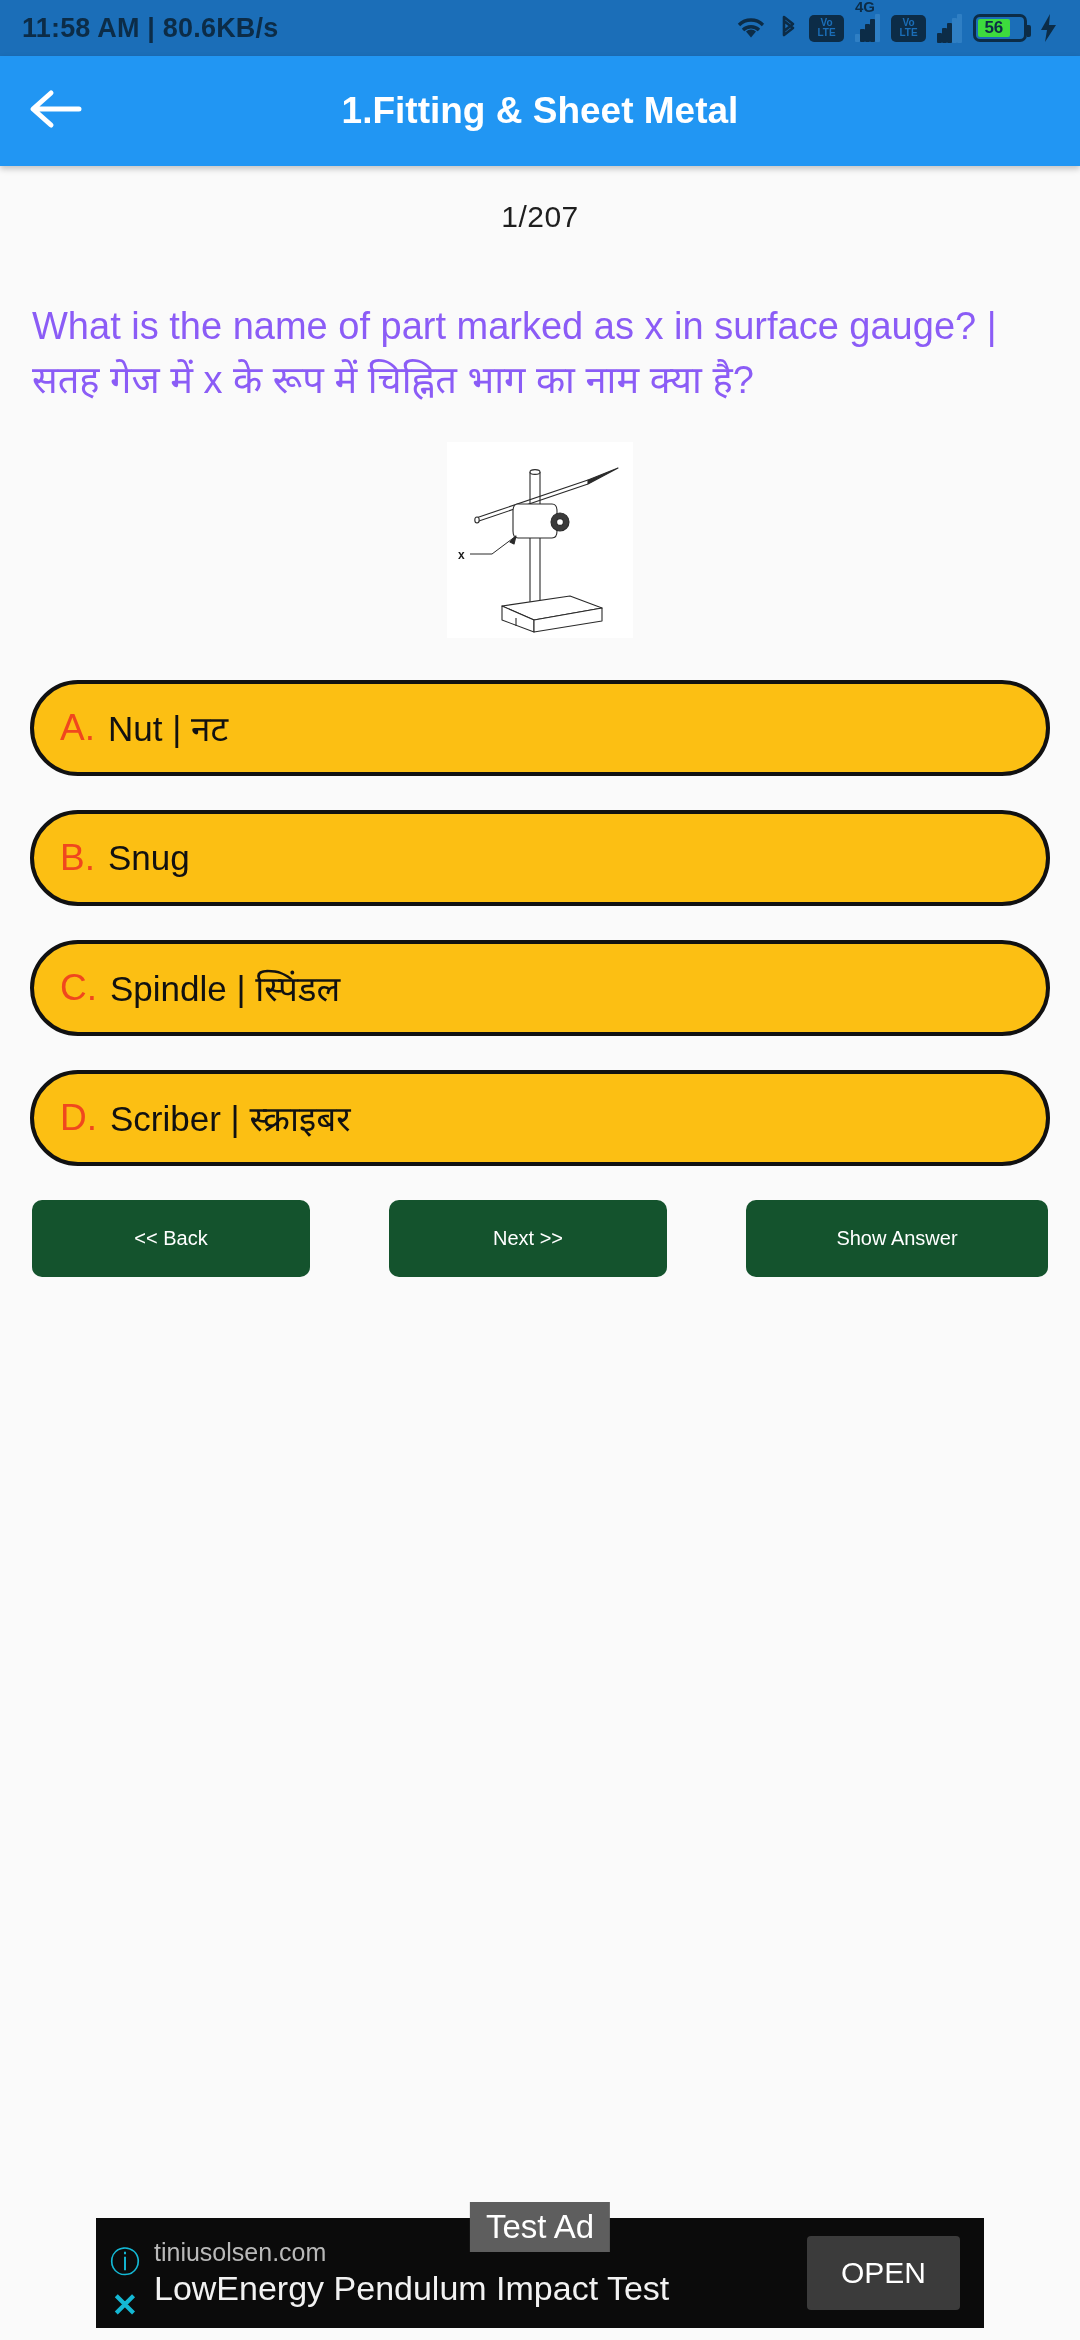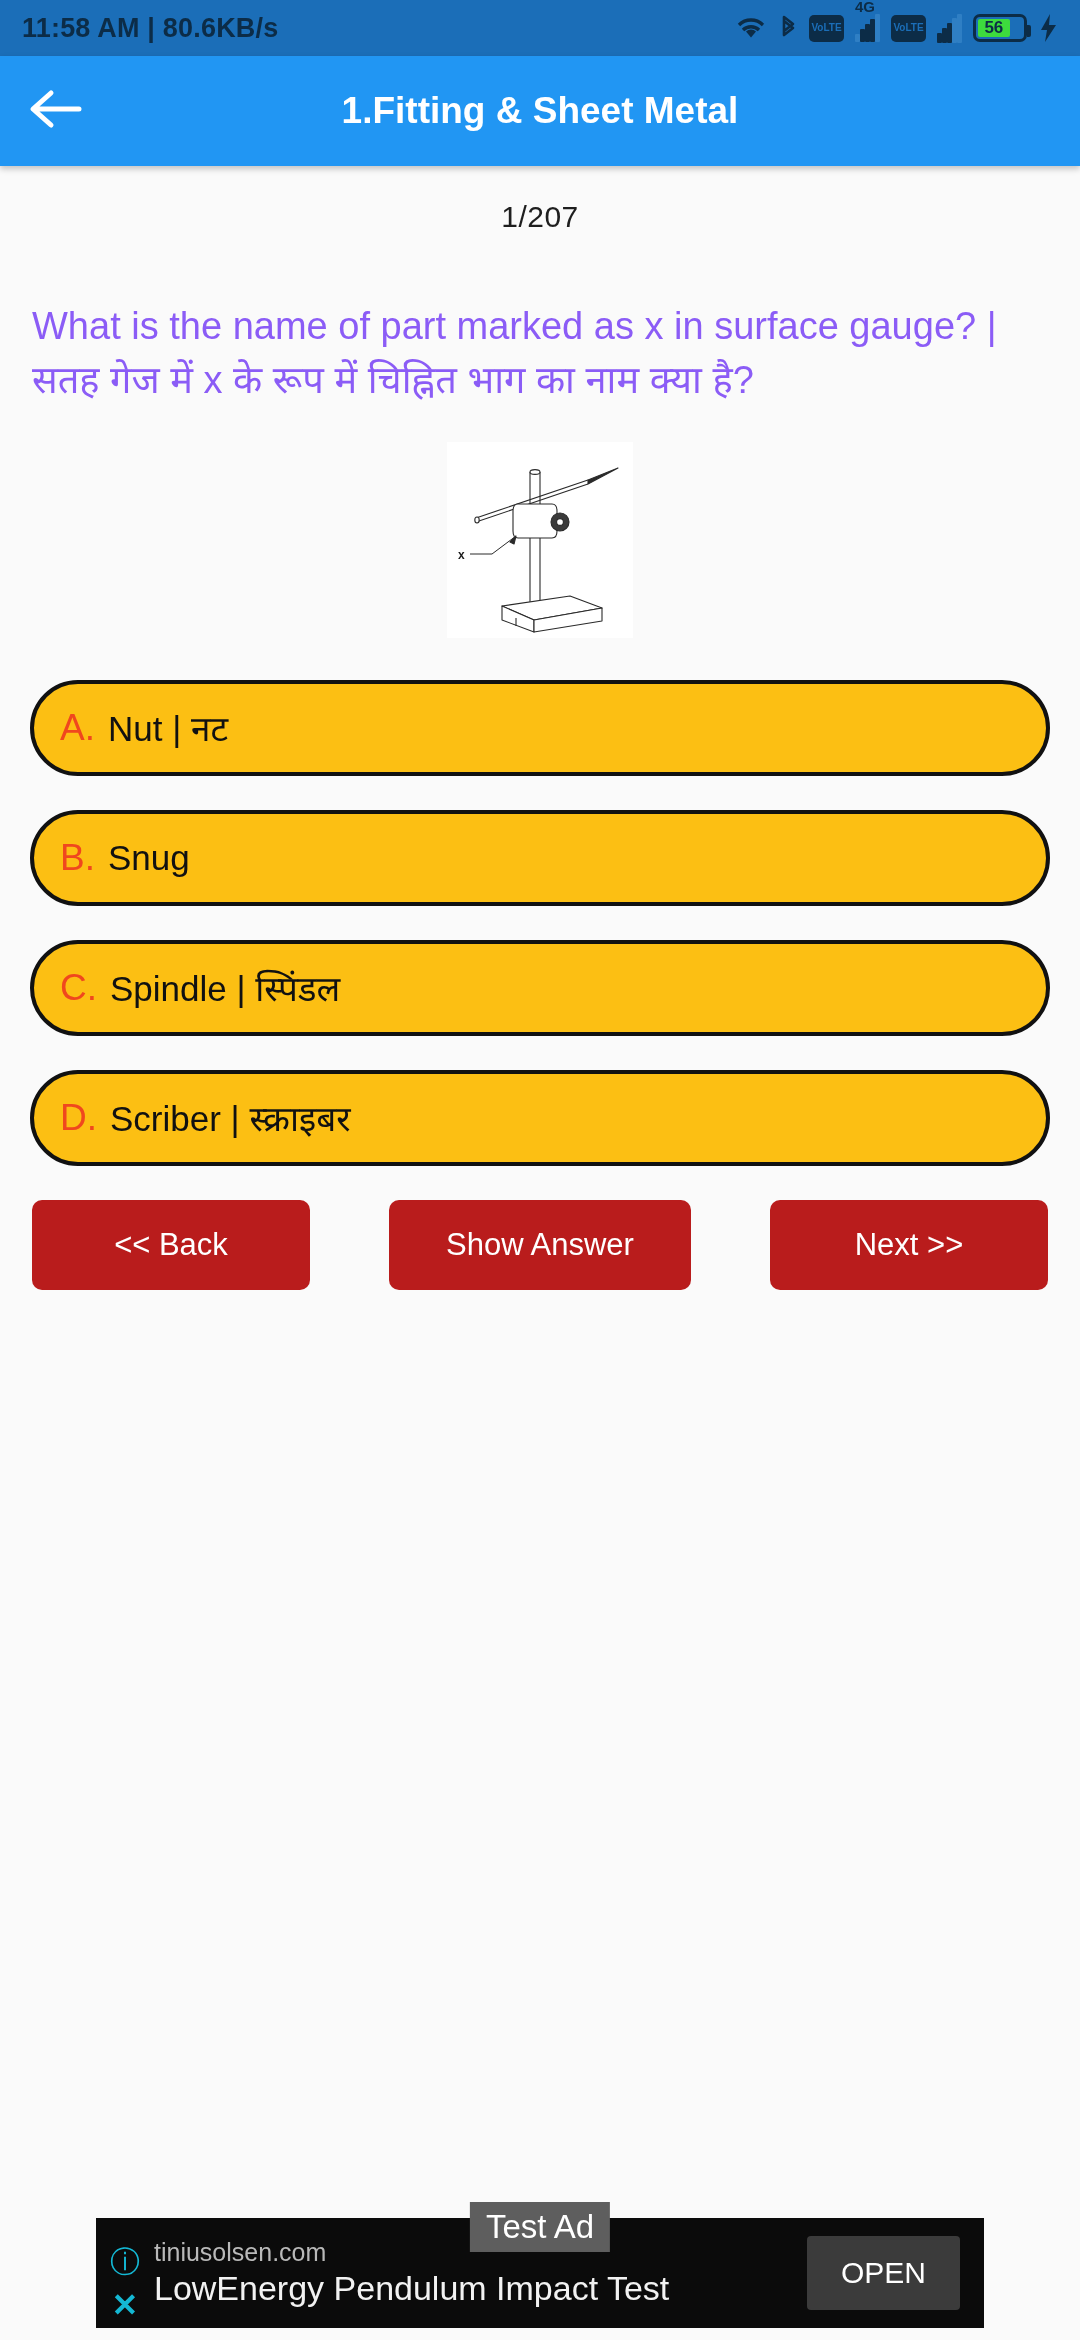--- a/index.html
+++ b/index.html
@@ -18,21 +18,21 @@
     padding:0 22px;
   }
   .status-left{
     color:#0C2C47; font-size:27px; font-weight:bold;
     letter-spacing:.2px; white-space:nowrap;
   }
   .status-right{ display:flex; align-items:center; gap:11px; }
   .status-right svg{ display:block; }
   .volte-badge{
     width:35px;height:27px;border-radius:5px;background:#0C2C47;
-    color:#1B6EB8; display:flex;flex-direction:row;
+    color:#1B6EB8; display:flex;flex-direction:column;
     align-items:center;justify-content:center;
     font-size:10px;font-weight:bold;line-height:10px;
   }
   .sig-group{ display:flex; align-items:flex-end; gap:0; position:relative; }
   .g4-label{
     position:absolute; top:-16px; left:0;
     font-size:15px; font-weight:bold; color:#0C2C47;
   }
   .bar{ width:5px; background:#0C2C47; border-radius:1px; }
   .bar.dim{ background:#2F7FC4; }
@@ -100,23 +100,23 @@
     color:#F0471E; font-size:37px; margin-right:13px; white-space:nowrap;
   }
   .opt-text{ color:#111111; font-size:35px; }
 
   
   .navrow{
     display:flex; justify-content:space-between;
     margin-top:28px; padding:0 2px;
   }
   .navbtn{
-    background:#b91c1c; color:#FFFFFF;
+    background:#14532d; color:#FFFFFF;
     border:none; border-radius:10px;
-    font-size:31px; font-family:"Liberation Sans", sans-serif;
+    font-size:20px; font-family:"Liberation Sans", sans-serif;
     padding:27px 0; cursor:pointer;
   }
   .navbtn.back{ width:278px; }
   .navbtn.answer{ width:302px; }
   .navbtn.next{ width:278px; }
 
   
   .ad{
     position:absolute; left:96px; bottom:12px;
     width:888px; height:110px; background:#0B0B0B;
@@ -272,22 +272,22 @@
     </div>
 
     <div class="option">
       <span class="opt-letter">D.</span>
       <span class="opt-text">Scriber | स्क्राइबर</span>
     </div>
   </div>
 
   <div class="navrow">
     <button class="navbtn back">&lt;&lt; Back</button>
+    <button class="navbtn next">Next &gt;&gt;</button>
     <button class="navbtn answer">Show Answer</button>
-    <button class="navbtn next">Next &gt;&gt;</button>
   </div>
 </div>
 
 <div class="ad">
   <div class="ad-testlabel">Test Ad</div>
 
   <div class="ad-side">
     <span class="ad-icon ad-info">ⓘ</span>
     <span class="ad-icon ad-close">✕</span>
   </div>

